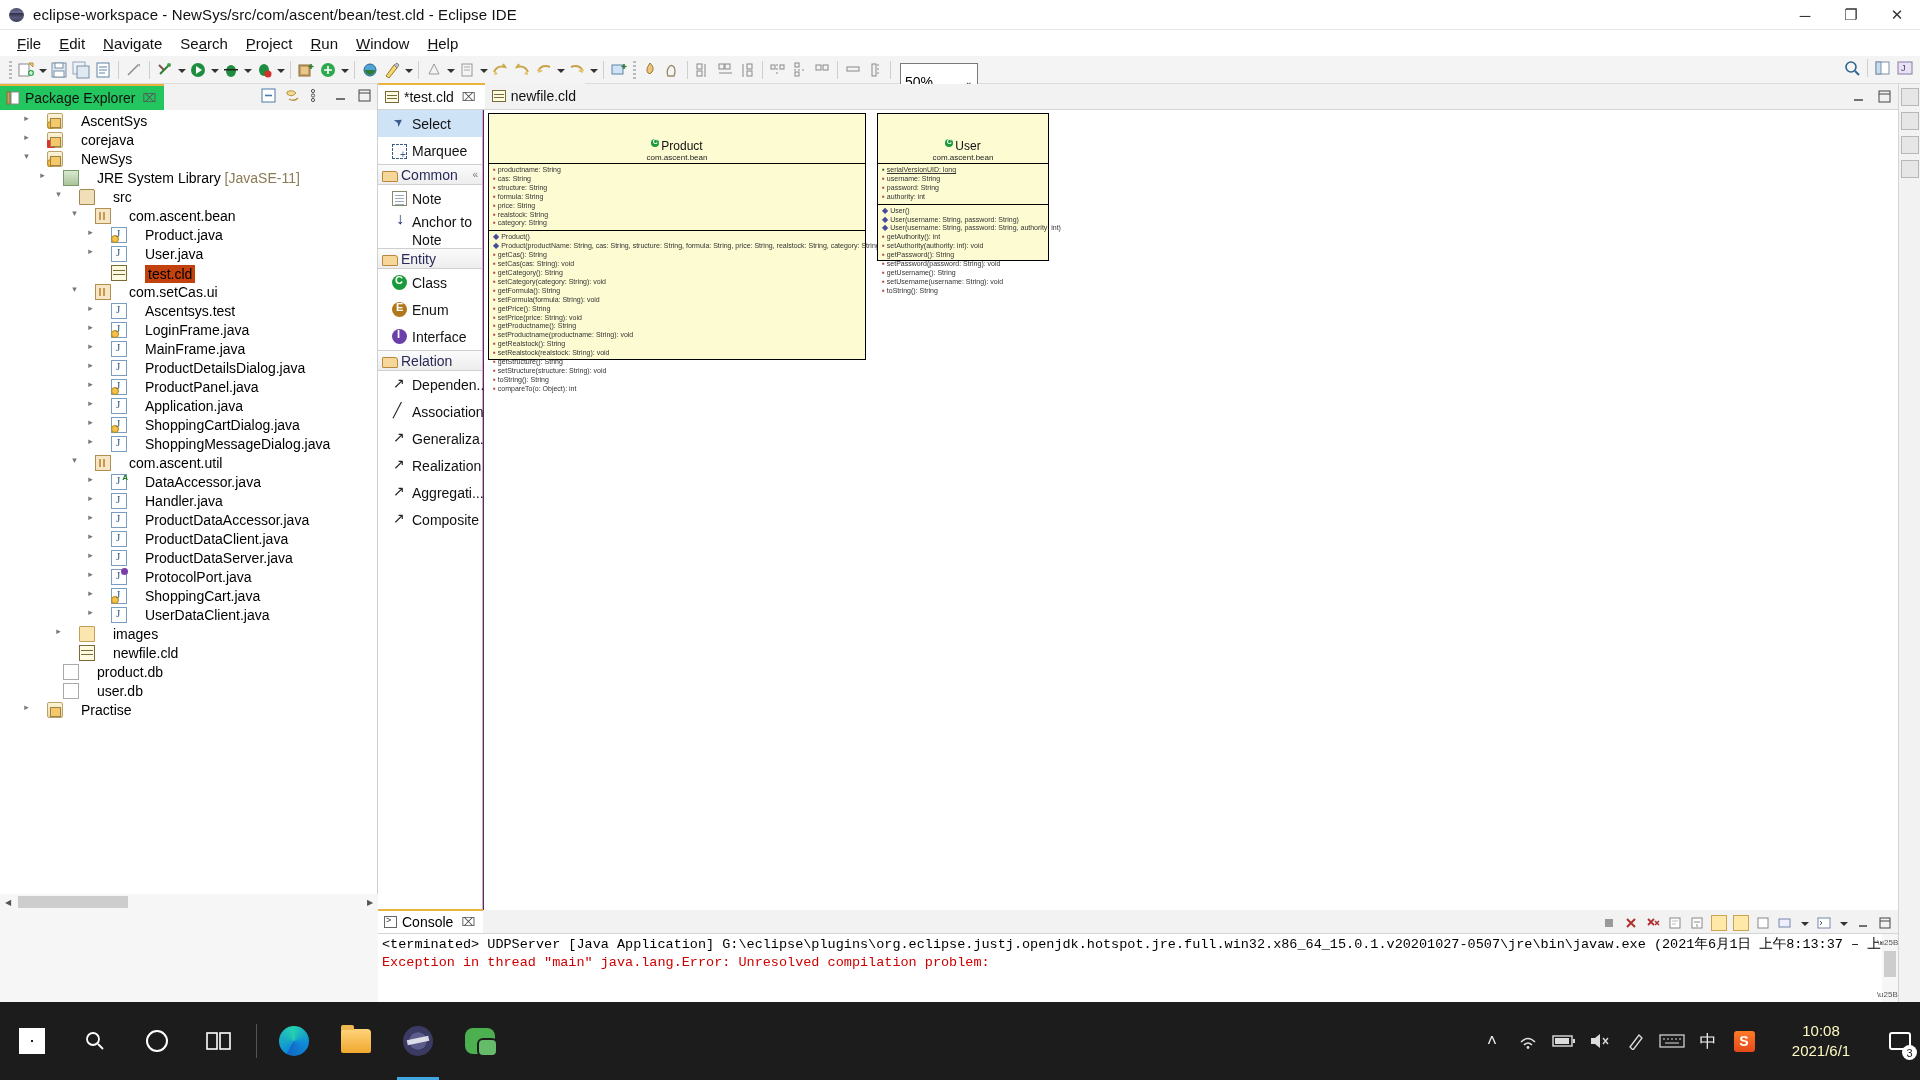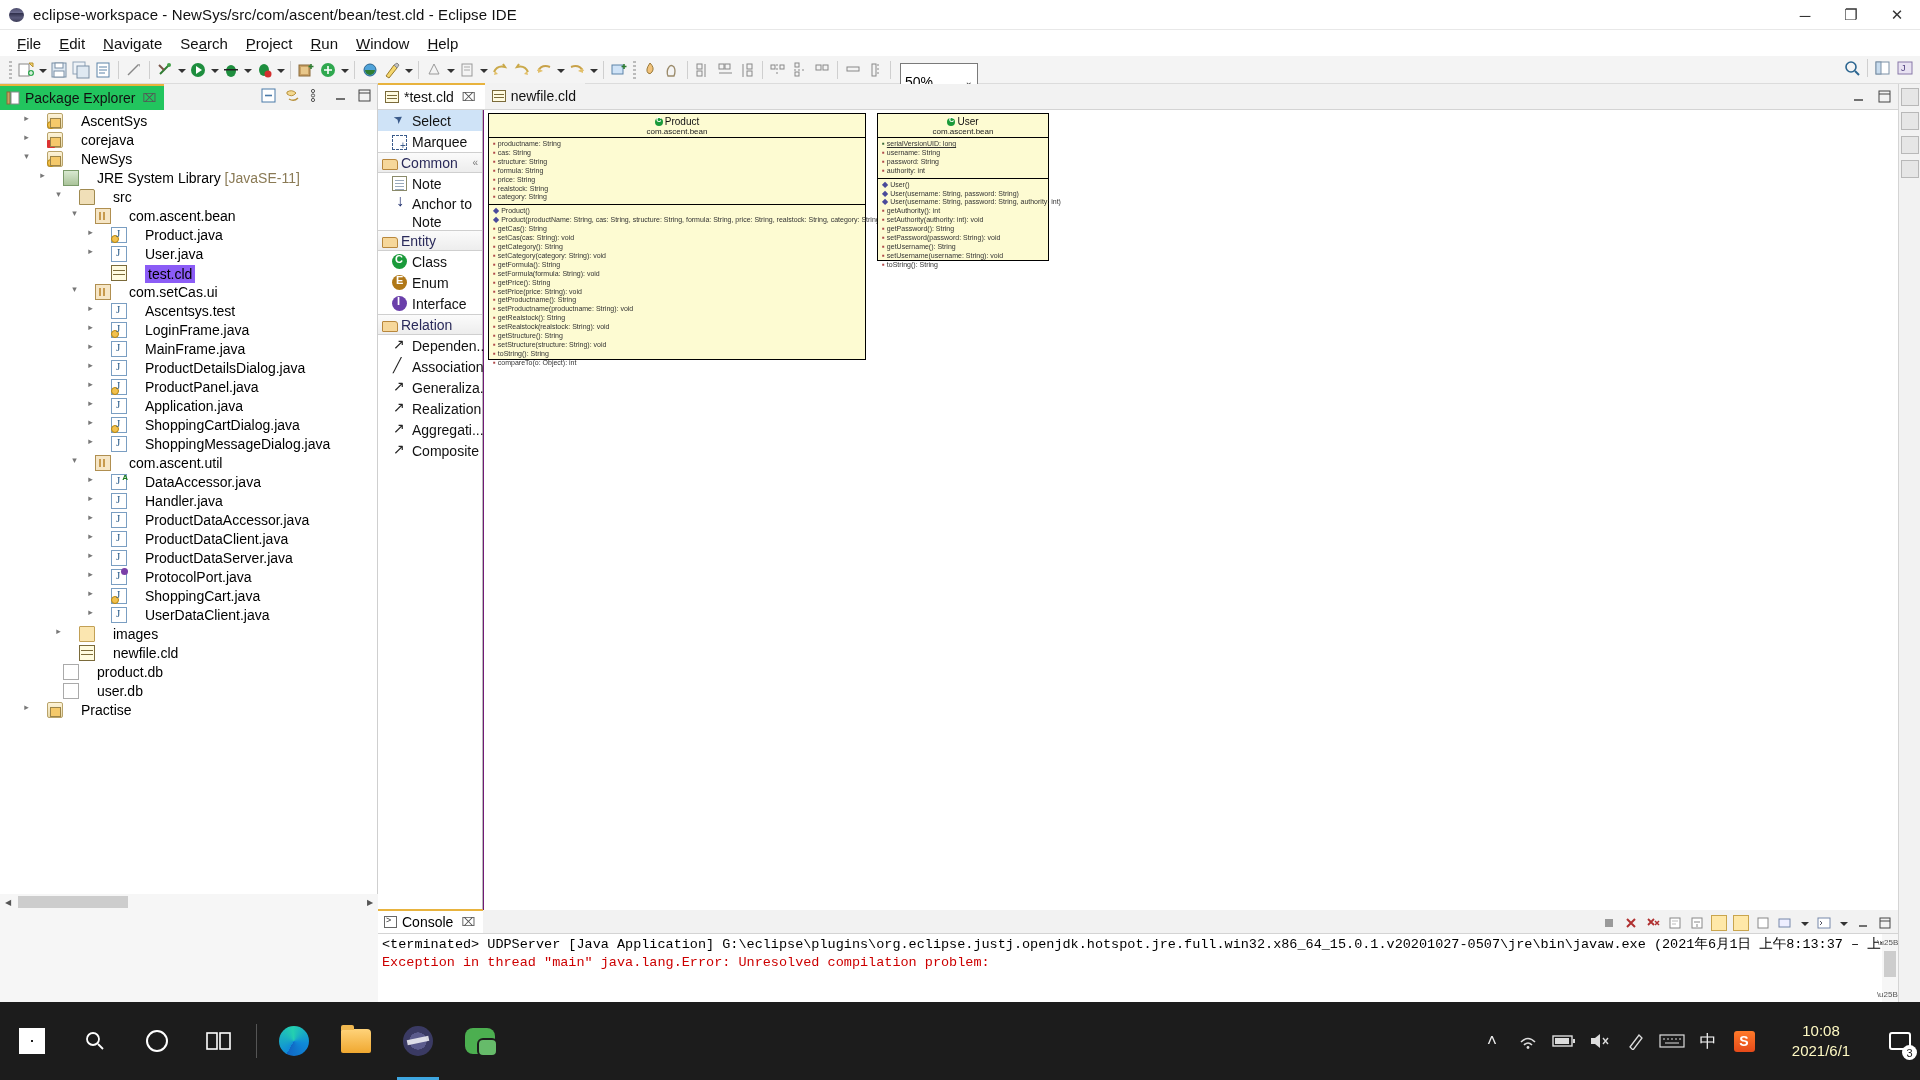--- a/index.html
+++ b/index.html
@@ -81,21 +81,21 @@
   .vtool { width:17px; height:17px; position:relative; }
 
   .tree { position:absolute; top:26px; left:0; right:0; bottom:0; overflow:hidden; padding-top:3px; }
   .trow { height:19px; display:flex; align-items:flex-start; font-size:14px; white-space:nowrap; color:#000;gap:14px; }
   .trow .arr { width:13px; text-align:center; color:#777; font-size:9px; flex:0 0 13px; }
   .trow .arr.open:before { content:'\25BE'; }
   .trow .arr.closed:before { content:'\25B8'; }
   .trow .ico { width:16px; height:16px; margin-right:4px; flex:0 0 16px; position:relative; }
   .trow .lbl { font-size:14px; }
   .trow .dim { color:#8a7a55; }
-  .trow.sel .lbl { background:#8b5cf6; padding:1px 3px; }
+  .trow.sel .lbl { background:#c2410c; padding:1px 3px; }
 
   
   .ic-proj { background:linear-gradient(180deg,#fdf3d8,#e8d9a8); border:1px solid #b9a36a; border-radius:2px; }
   .ic-proj:after{content:'';position:absolute;left:2px;top:4px;width:9px;height:8px;background:#f5c96a;border:1px solid #9c8448;}
   .ic-pkg { background:#f6e6c6; border:1px solid #b08f50; }
   .ic-pkg:after{content:'';position:absolute;left:3px;top:3px;right:3px;bottom:3px;background:repeating-linear-gradient(90deg,#c79a4e 0 2px,#f6e6c6 2px 4px);}
   .ic-java { background:#fff; border:1px solid #7a9ec2; }
   .ic-java:after{content:'J';position:absolute;left:4px;top:-1px;font-size:11px;color:#2b5d8c;font-family:"Liberation Serif",serif;}
   .ic-cld { background:#fffbe0; border:1px solid #7a6a3a; }
   .ic-cld:after{content:'';position:absolute;left:1px;top:4px;right:1px;height:1px;background:#7a6a3a;box-shadow:0 4px 0 #7a6a3a;}
@@ -124,21 +124,21 @@
     background:#fff; border-right:1px solid #b8b8b8;
   }
   .pal-group-hdr {
     height:21px; display:flex; align-items:center; padding-left:4px;
     background:linear-gradient(180deg,#fbfbfb,#ededed); border-top:1px solid #cfcfcf; border-bottom:1px solid #cfcfcf;
     font-size:14px; color:#2a2a5a; position:relative;
   }
   .pal-group-hdr .fldr { width:15px;height:12px;margin-right:4px;position:relative;flex:0 0 15px; }
   .pal-group-hdr .fldr:before{content:'';position:absolute;left:0;top:2px;width:14px;height:9px;background:#f6d79a;border:1px solid #b8873c;border-radius:1px 3px 1px 1px;}
   .pal-group-hdr .pin { position:absolute; right:4px; font-size:10px; color:#7a7a7a; }
-  .pal-item { height:21px; display:flex; align-items:center; padding-left:14px; font-size:14px; color:#111; }
+  .pal-item { height:27px; display:flex; align-items:center; padding-left:14px; font-size:14px; color:#111; }
   .pal-item.sel { background:#cfe3f7; }
   .pal-item .pi { width:15px; height:15px; margin-right:5px; position:relative; flex:0 0 15px; }
   .pal-item.wrap { height:36px; align-items:flex-start; padding-top:1px; }
   .pal-item.wrap .ptext { line-height:18px; }
 
   .pi-select:after{ content:'\27A4'; position:absolute; left:1px; top:-2px; font-size:13px; color:#3a5a8a; transform:rotate(-35deg) scaleX(0.8); }
   .pi-marquee{ border:1px dashed #3a5a8a; width:11px; height:10px; margin-top:2px;}
   .pi-marquee:after{content:'+';position:absolute;left:7px;top:4px;font-size:10px;color:#3a5a8a;}
   .pi-note{ background:#fff; border:1px solid #8a8a6a; }
   .pi-note:after{content:'';position:absolute;left:2px;top:3px;right:2px;height:1px;background:#9ab;box-shadow:0 3px 0 #9ab,0 6px 0 #9ab,0 9px 0 #9ab;}
@@ -150,21 +150,21 @@
   .pi-iface{ background:#6a3faa; border-radius:50%; }
   .pi-iface:after{content:'I';position:absolute;left:5px;top:-1px;font-size:11px;color:#fff;font-weight:bold;}
   .pi-arrow:after{content:'\2197';position:absolute;left:1px;top:-2px;font-size:14px;color:#222;}
   .pi-line:after{content:'\2571';position:absolute;left:1px;top:-2px;font-size:14px;color:#222;}
 
   
   .canvas { position:absolute; left:106px; top:26px; right:0; bottom:0; background:#fff; overflow:hidden; }
 
   .umlbox { position:absolute; background:#fdfbd2; border:1px solid #000; }
   .uml-hdr { text-align:center; padding:2px 0 1px; border-bottom:1px solid #000; }
-  .uml-hdr .cname { font-size:10px; display:flex; align-items:center; justify-content:center; gap:2px; color:#111;}
+  .uml-hdr .cname { font-size:12px; display:flex; justify-content:center; gap:2px; color:#111;margin-top:23px;}
   .uml-hdr .cname .cg { display:inline-block; width:8px;height:8px;background:#1a9a3a;border-radius:50%;position:relative; }
   .uml-hdr .cname .cg:after{content:'C';position:absolute;left:1.5px;top:-2.5px;font-size:7px;color:#fff;font-weight:bold;line-height:10px;}
   .uml-hdr .pkgname { font-size:8px; color:#222; margin-top:0px; }
   .uml-sec { padding:2px 0 2px 2px; }
   .uml-sec.attrs { border-bottom:1px solid #000; }
   .uml-line { font-size:7px; line-height:8.9px; color:#333; white-space:nowrap; display:flex; align-items:center; }
   .uml-line .mk { color:#b04a4a; font-size:8px; margin:0 2px 0 2px; flex:0 0 auto; }
   .uml-line .mk.sq { color:#3a6a3a; }
   .uml-line .mk.dia { color:#4a4a9a; }
   .uml-line .txt { }

